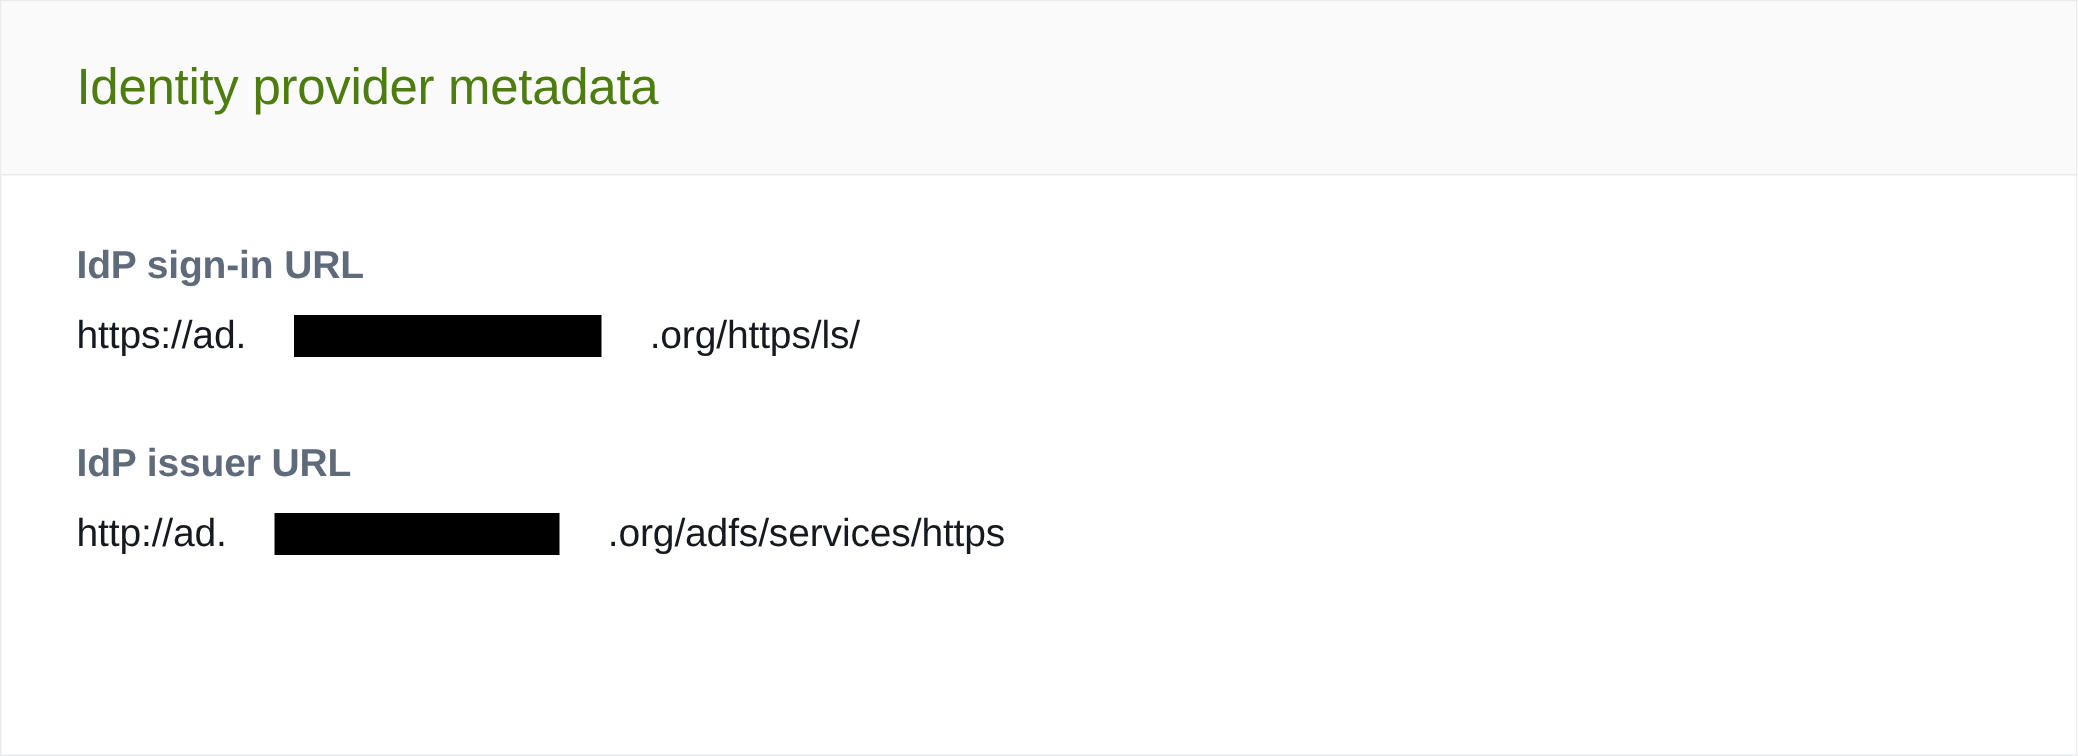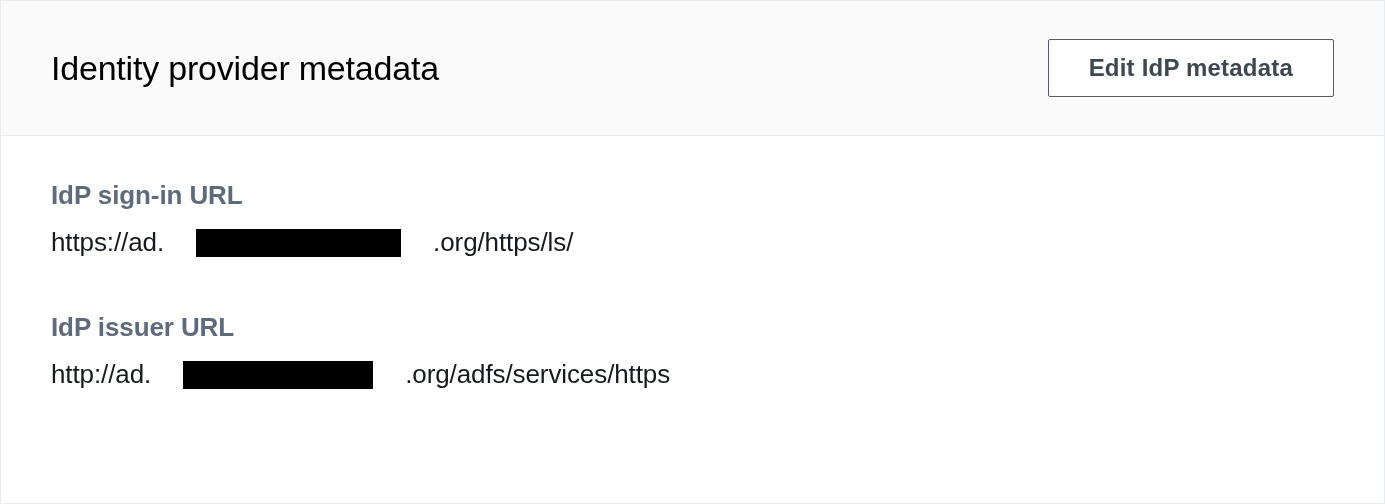--- a/index.html
+++ b/index.html
@@ -24,21 +24,21 @@
       display: flex;
       justify-content: space-between;
       align-items: center;
       padding: 38px 50px 38px 50px;
       background: #fafafa;
       border-bottom: 1px solid #e9ebed;
     }
     .panel-title {
       font-size: 34px;
       font-weight: 400;
-      color: #000000;
+      color: #4d7c0f;
       letter-spacing: -0.2px;
     }
     .edit-button {
       background: #ffffff;
       border: 1.5px solid #545b64;
       color: #3f4750;
       font-size: 24px;
       font-weight: 700;
       padding: 14px 40px;
       cursor: pointer;
@@ -81,21 +81,20 @@
     .redacted-2 {
       width: 190px;
     }
   </style>
 </head>
 <body>
 
 <div class="panel">
   <div class="panel-header">
     <h2 class="panel-title">Identity provider metadata</h2>
-    <button class="edit-button">Edit IdP metadata</button>
   </div>
   <div class="panel-body">
 
     <div class="field-group">
       <div class="field-label">IdP sign-in URL</div>
       <div class="field-value">
         <span>https://ad.</span>
           <span class="redacted redacted-1"></span>
           <span>.org/https/ls/</span>
       </div>

